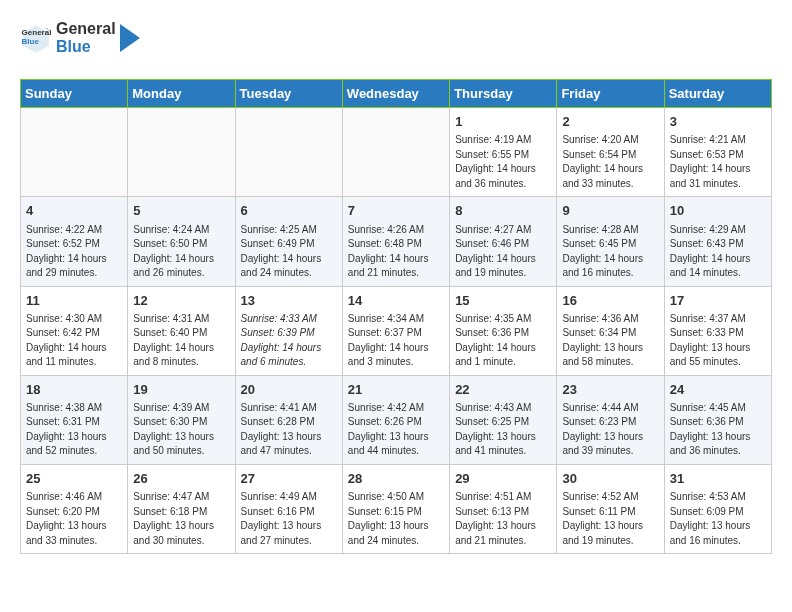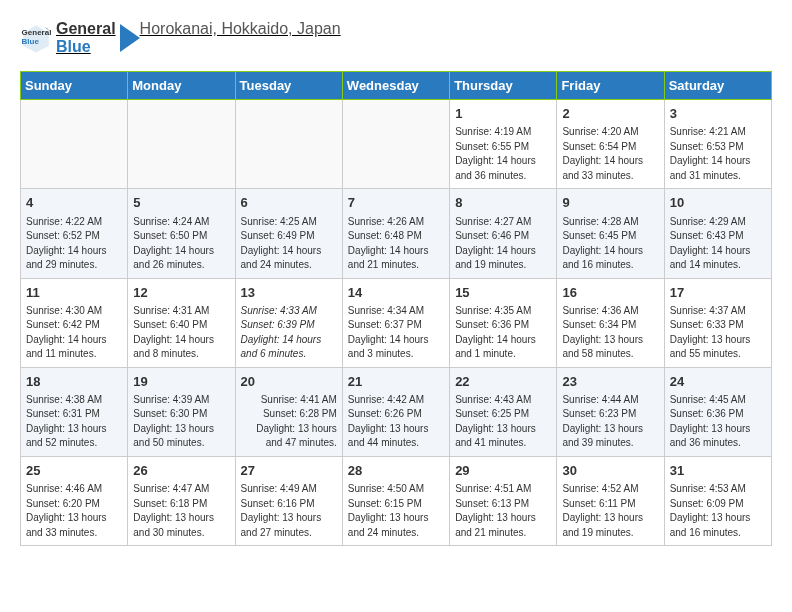--- a/index.html
+++ b/index.html
@@ -5,23 +5,23 @@
     * { box-sizing: border-box; margin: 0; padding: 0; }
     body {
       font-family: Arial, sans-serif;
       background: #fff;
       width: 792px;
       min-height: 612px;
       padding: 20px;
     }
     .header {
       display: flex;
+      justify-content: space-between;
       align-items: flex-start;
-      margin-bottom: 16px;
-      text-decoration: underline;
+      margin-bottom: 24px;
     }
     .logo {
       display: flex;
       align-items: center;
       gap: 4px;
     }
     .logo-general { color: #333; }
     .logo-blue { color: #2a7abf; }
     .logo-icon {
       width: 32px;
@@ -99,21 +99,20 @@
     </svg>
     <div style="display:flex;flex-direction:column;line-height:1.1;">
       <span class="logo-general" style="font-size:16px;font-weight:bold;color:#333;">General</span>
       <span class="logo-blue" style="font-size:16px;font-weight:bold;color:#2a7abf;">Blue</span>
     </div>
     <svg width="20" height="28" viewBox="0 0 20 28">
       <polygon points="0,0 20,14 0,28" fill="#2a7abf"></polygon>
     </svg>
   </div>
   <div class="title-block">
-    <div class="calendar-subtitle">Horokanai, Hokkaido, Japan</div>
   </div>
 </div>
 
 <table class="calendar">
   <thead>
     <tr>
     <th>Sunday</th>
         <th>Monday</th>
         <th>Tuesday</th>
         <th>Wednesday</th>
@@ -243,21 +242,21 @@
 Daylight: 13 hours and 52 minutes.</div>
         </td>
         <td>
           <span class="day-number">19</span>
           <div class="day-info" style="white-space: pre-line;">Sunrise: 4:39 AM
 Sunset: 6:30 PM
 Daylight: 13 hours and 50 minutes.</div>
         </td>
         <td>
           <span class="day-number">20</span>
-          <div class="day-info" style="white-space: pre-line; text-align: right;">Sunrise: 4:41 AM
+          <div class="day-info" style="white-space: pre-line;">Sunrise: 4:41 AM
 Sunset: 6:28 PM
 Daylight: 13 hours and 47 minutes.</div>
         </td>
         <td>
           <span class="day-number">21</span>
           <div class="day-info" style="white-space: pre-line;">Sunrise: 4:42 AM
 Sunset: 6:26 PM
 Daylight: 13 hours and 44 minutes.</div>
         </td>
         <td>

